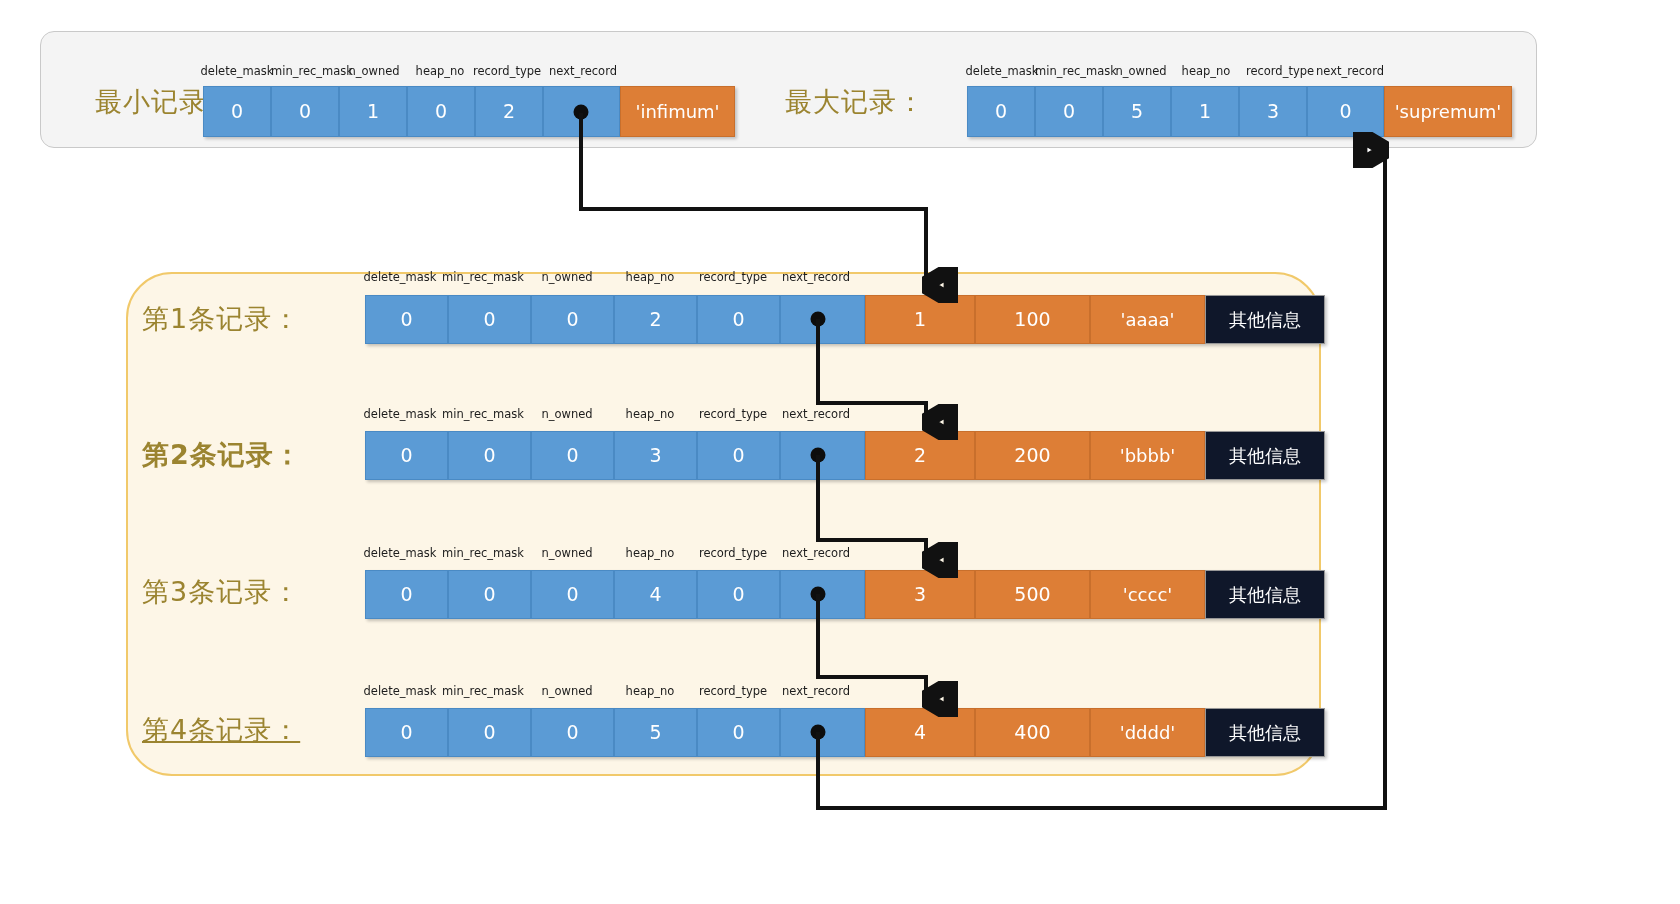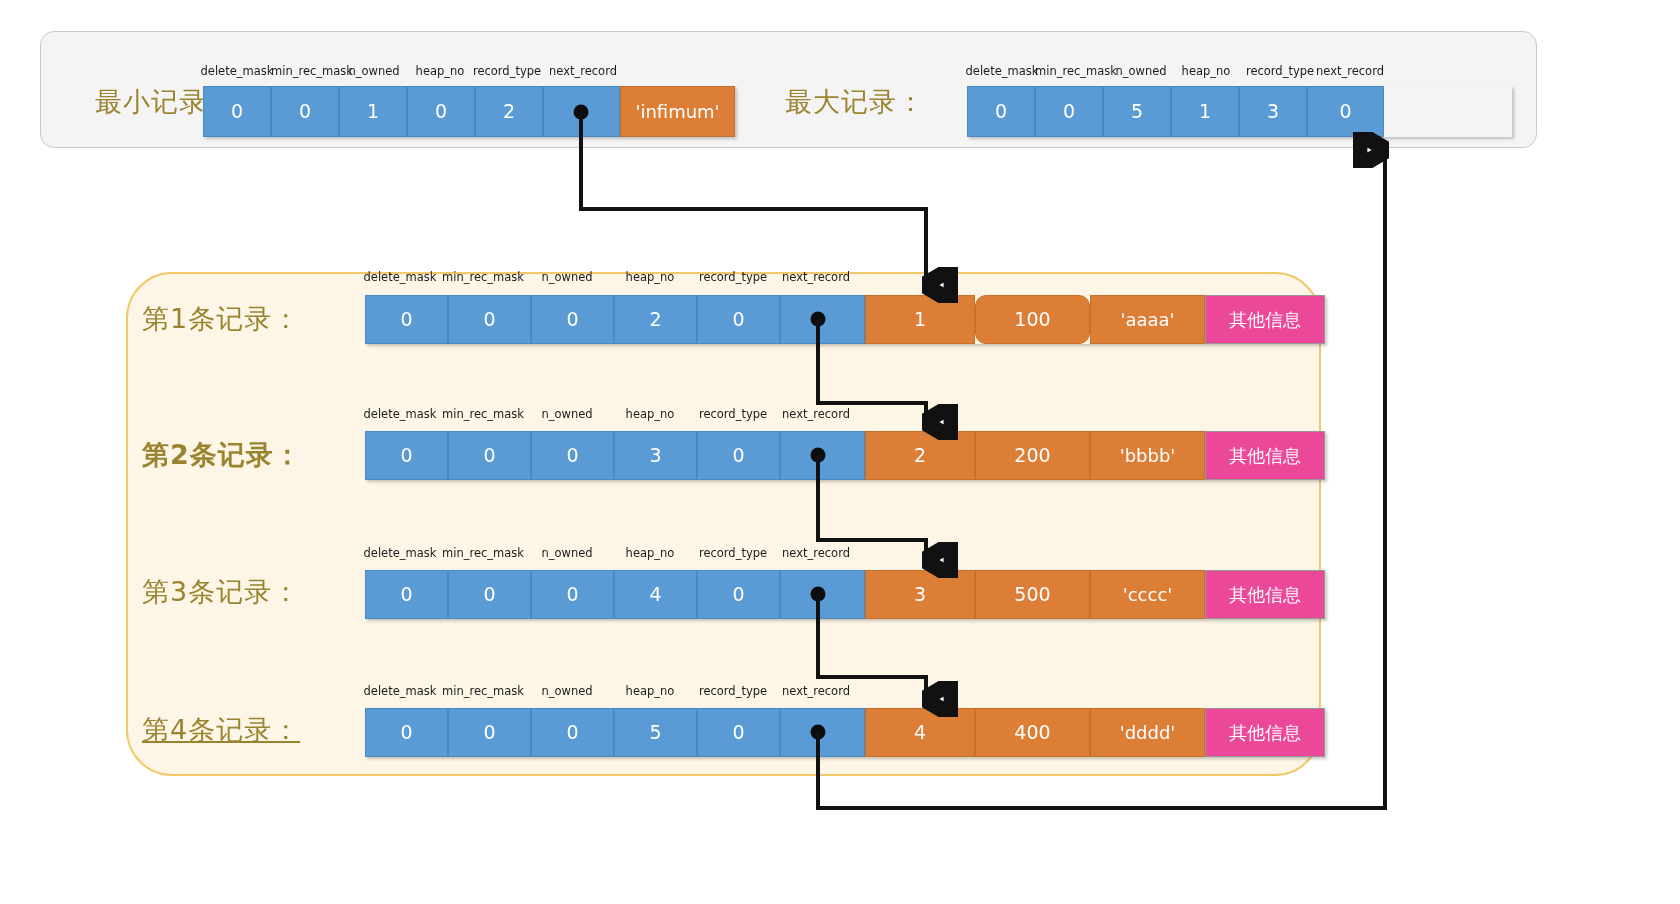--- a/index.html
+++ b/index.html
@@ -54,21 +54,21 @@
     box-sizing:border-box;
     display:flex;align-items:center;justify-content:center;
     color:#ffffff;
     font-size:19px;
     font-family:"DejaVu Sans","Liberation Sans",sans-serif;
     line-height:1;
     white-space:nowrap;
   }
   .cell.blue{background:#5b9bd5;border:1px solid #4a8ac4;}
   .cell.orange{background:#dd7e36;border:1px solid #c86f2c;}
-  .cell.gray{background:#ec4899;border:1px solid #979797;}
+  .cell.gray{background:#0f172a;border:1px solid #979797;}
   .cell.cjk{font-family:"DejaVu Sans","Liberation Sans",sans-serif;font-size:18px;}
   .cell.quoted{font-size:18px;}
   .cell.ptr{}
 
   .row-shadow{
     position:absolute;
     box-shadow:2px 2px 3px rgba(0,0,0,0.22);
     background:transparent;
     pointer-events:none;
   }
@@ -117,40 +117,41 @@
   <div class="caption" style="left:1280px;top:66px;">record_type</div>
   <div class="caption" style="left:1350px;top:66px;">next_record</div>
 
   <div class="row-shadow" style="left:967px;top:86px;width:545px;height:51px;"></div>
   <div class="cell blue" style="left:967px;top:86px;width:68px;height:51px;">0</div>
   <div class="cell blue" style="left:1035px;top:86px;width:68px;height:51px;">0</div>
   <div class="cell blue" style="left:1103px;top:86px;width:68px;height:51px;">5</div>
   <div class="cell blue" style="left:1171px;top:86px;width:68px;height:51px;">1</div>
   <div class="cell blue" style="left:1239px;top:86px;width:68px;height:51px;">3</div>
   <div class="cell blue" style="left:1307px;top:86px;width:77px;height:51px;">0</div>
+  <div class="cell orange quoted" style="left:1384px;top:86px;width:128px;height:51px;">'supremum'</div>
 
   <div class="rec-panel"></div>
 
   <div class="cjk-label" style="left:142px;top:305px;">第1条记录：</div>
   <div class="caption" style="left:400px;top:272px;">delete_mask</div>
   <div class="caption" style="left:483px;top:272px;">min_rec_mask</div>
   <div class="caption" style="left:567px;top:272px;">n_owned</div>
   <div class="caption" style="left:650px;top:272px;">heap_no</div>
   <div class="caption" style="left:733px;top:272px;">record_type</div>
   <div class="caption" style="left:816px;top:272px;">next_record</div>
 
   <div class="row-shadow" style="left:365px;top:295px;width:960px;height:49px;"></div>
   <div class="cell blue" style="left:365px;top:295px;width:83px;height:49px;">0</div>
   <div class="cell blue" style="left:448px;top:295px;width:83px;height:49px;">0</div>
   <div class="cell blue" style="left:531px;top:295px;width:83px;height:49px;">0</div>
   <div class="cell blue" style="left:614px;top:295px;width:83px;height:49px;">2</div>
   <div class="cell blue" style="left:697px;top:295px;width:83px;height:49px;">0</div>
   <div class="cell blue" style="left:780px;top:295px;width:85px;height:49px;"></div>
   <div class="cell orange" style="left:865px;top:295px;width:110px;height:49px;">1</div>
-  <div class="cell orange" style="left:975px;top:295px;width:115px;height:49px;border-radius:11px;">100</div>
+  <div class="cell orange" style="left:975px;top:295px;width:115px;height:49px;">100</div>
   <div class="cell orange quoted" style="left:1090px;top:295px;width:115px;height:49px;">'aaaa'</div>
   <div class="cell gray cjk" style="left:1205px;top:295px;width:120px;height:49px;">其他信息</div>
   <div class="dot" style="left:818px;top:319px;"></div>
 
   <div class="cjk-label" style="left:142px;top:441px;font-weight:bold;">第2条记录：</div>
   <div class="caption" style="left:400px;top:409px;">delete_mask</div>
   <div class="caption" style="left:483px;top:409px;">min_rec_mask</div>
   <div class="caption" style="left:567px;top:409px;">n_owned</div>
   <div class="caption" style="left:650px;top:409px;">heap_no</div>
   <div class="caption" style="left:733px;top:409px;">record_type</div>

